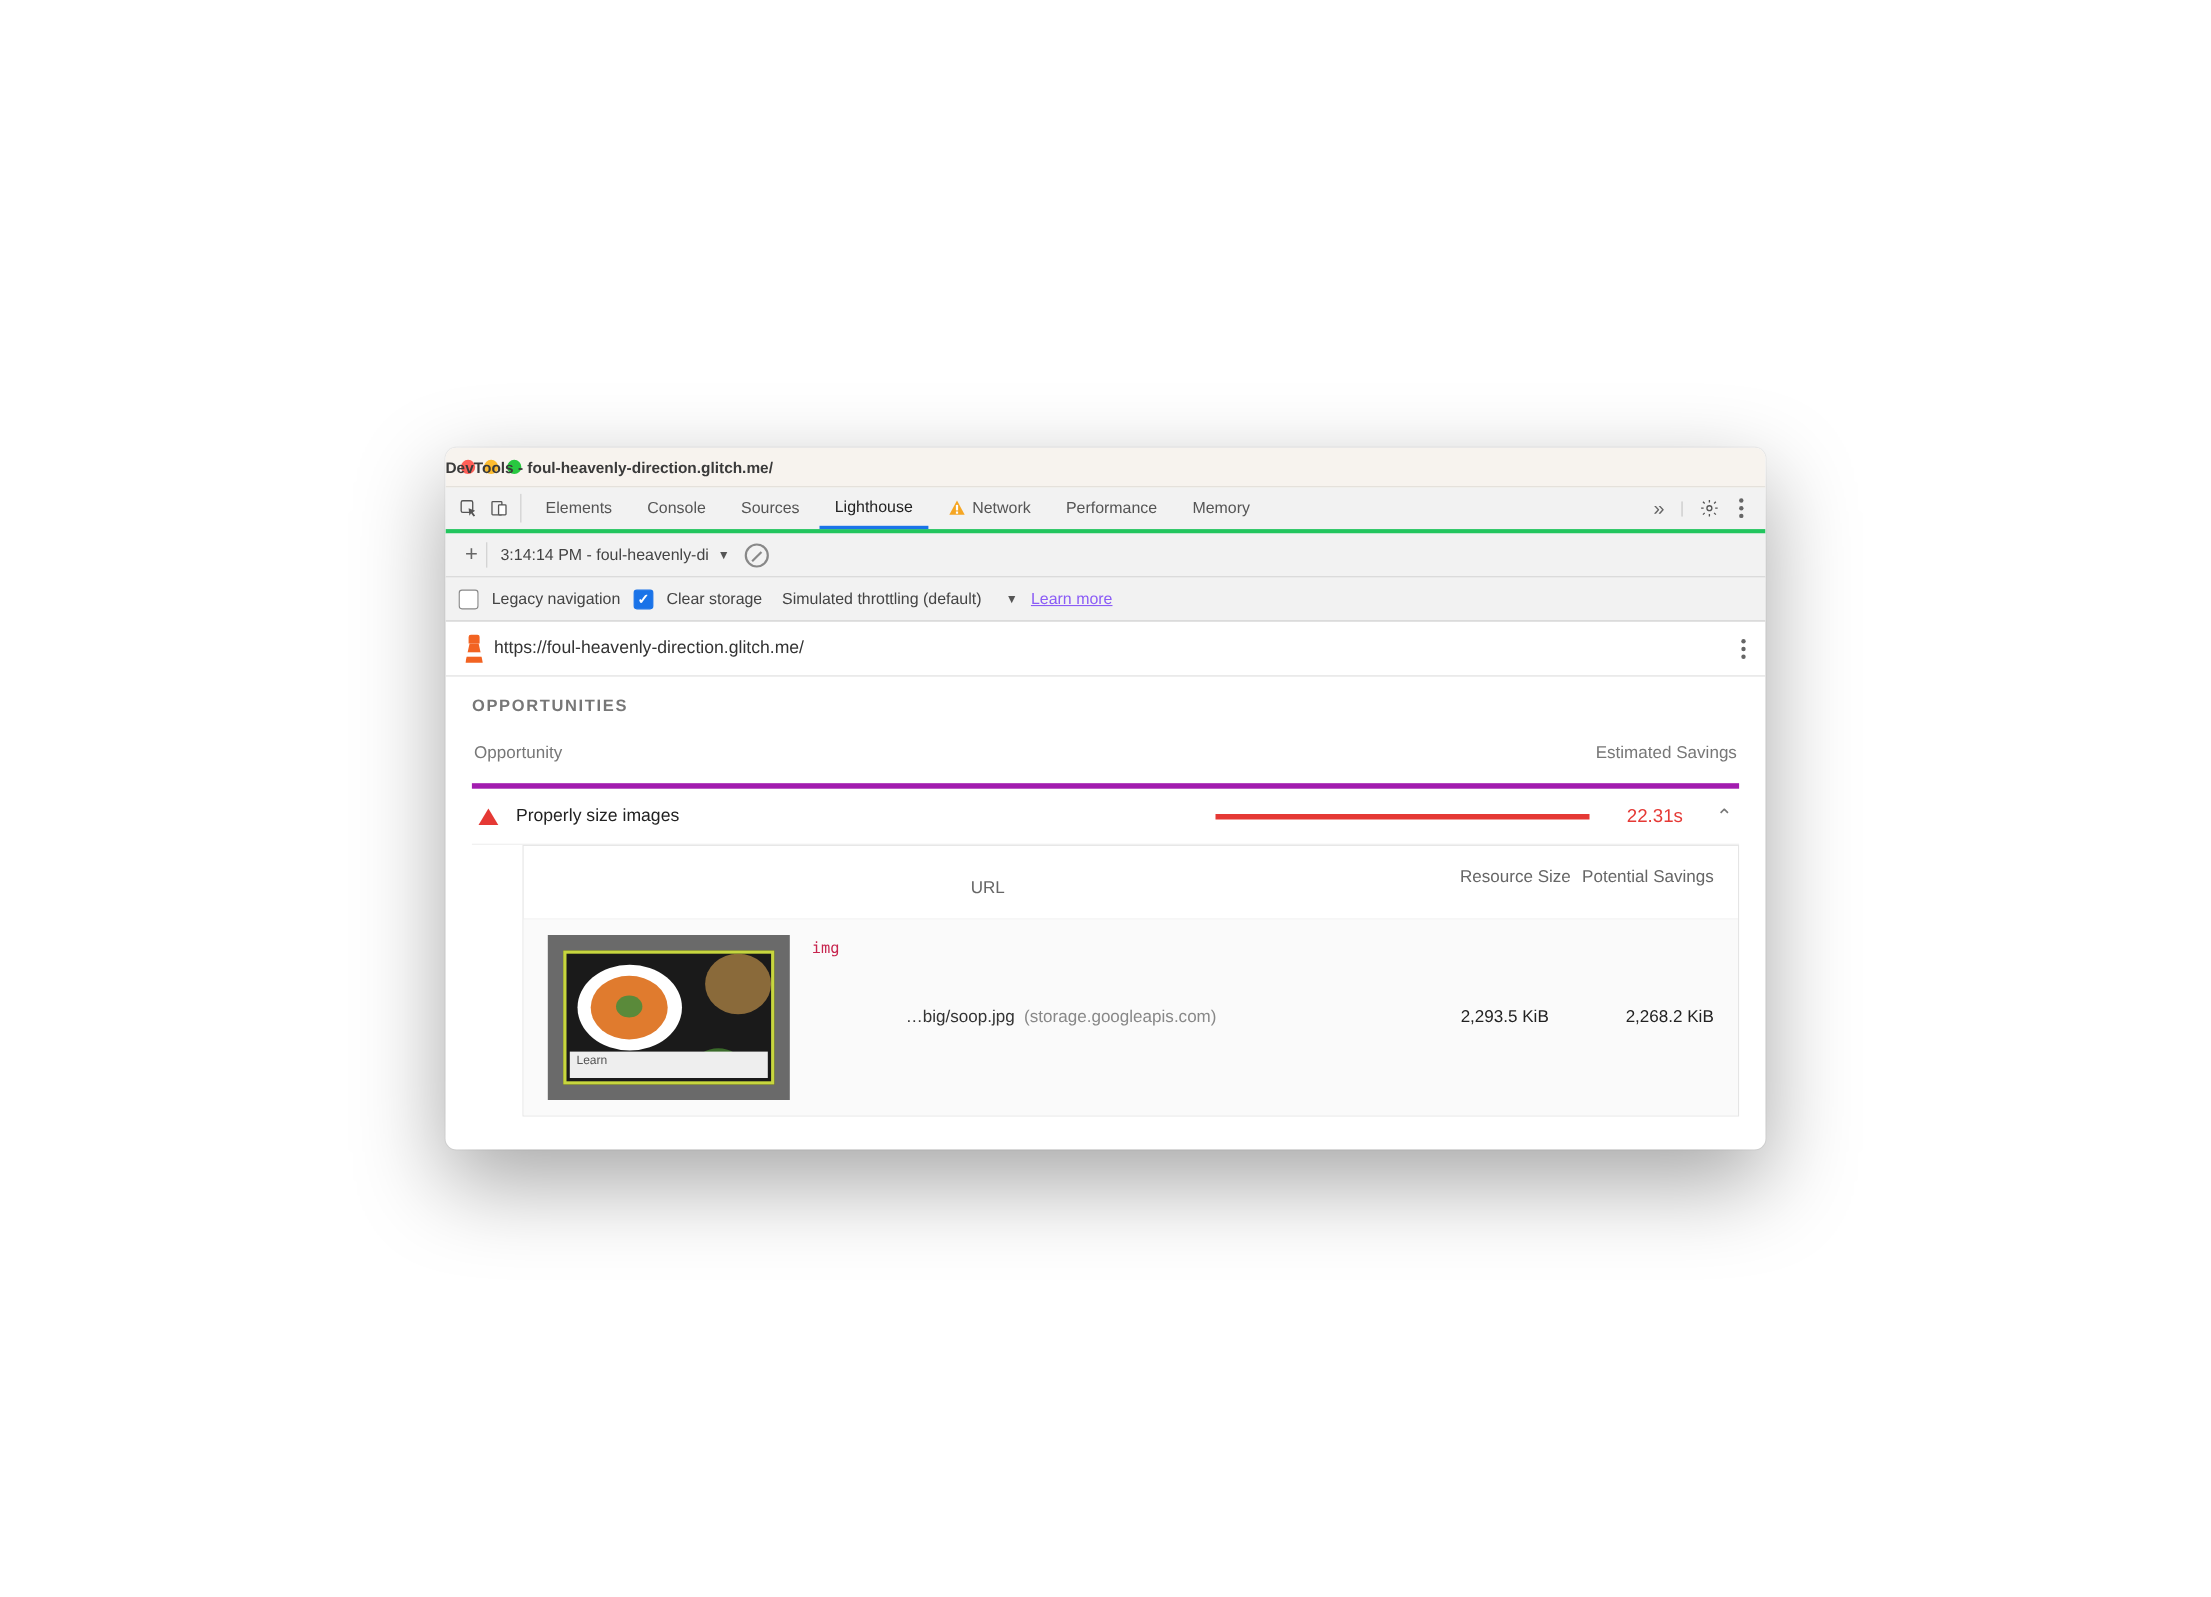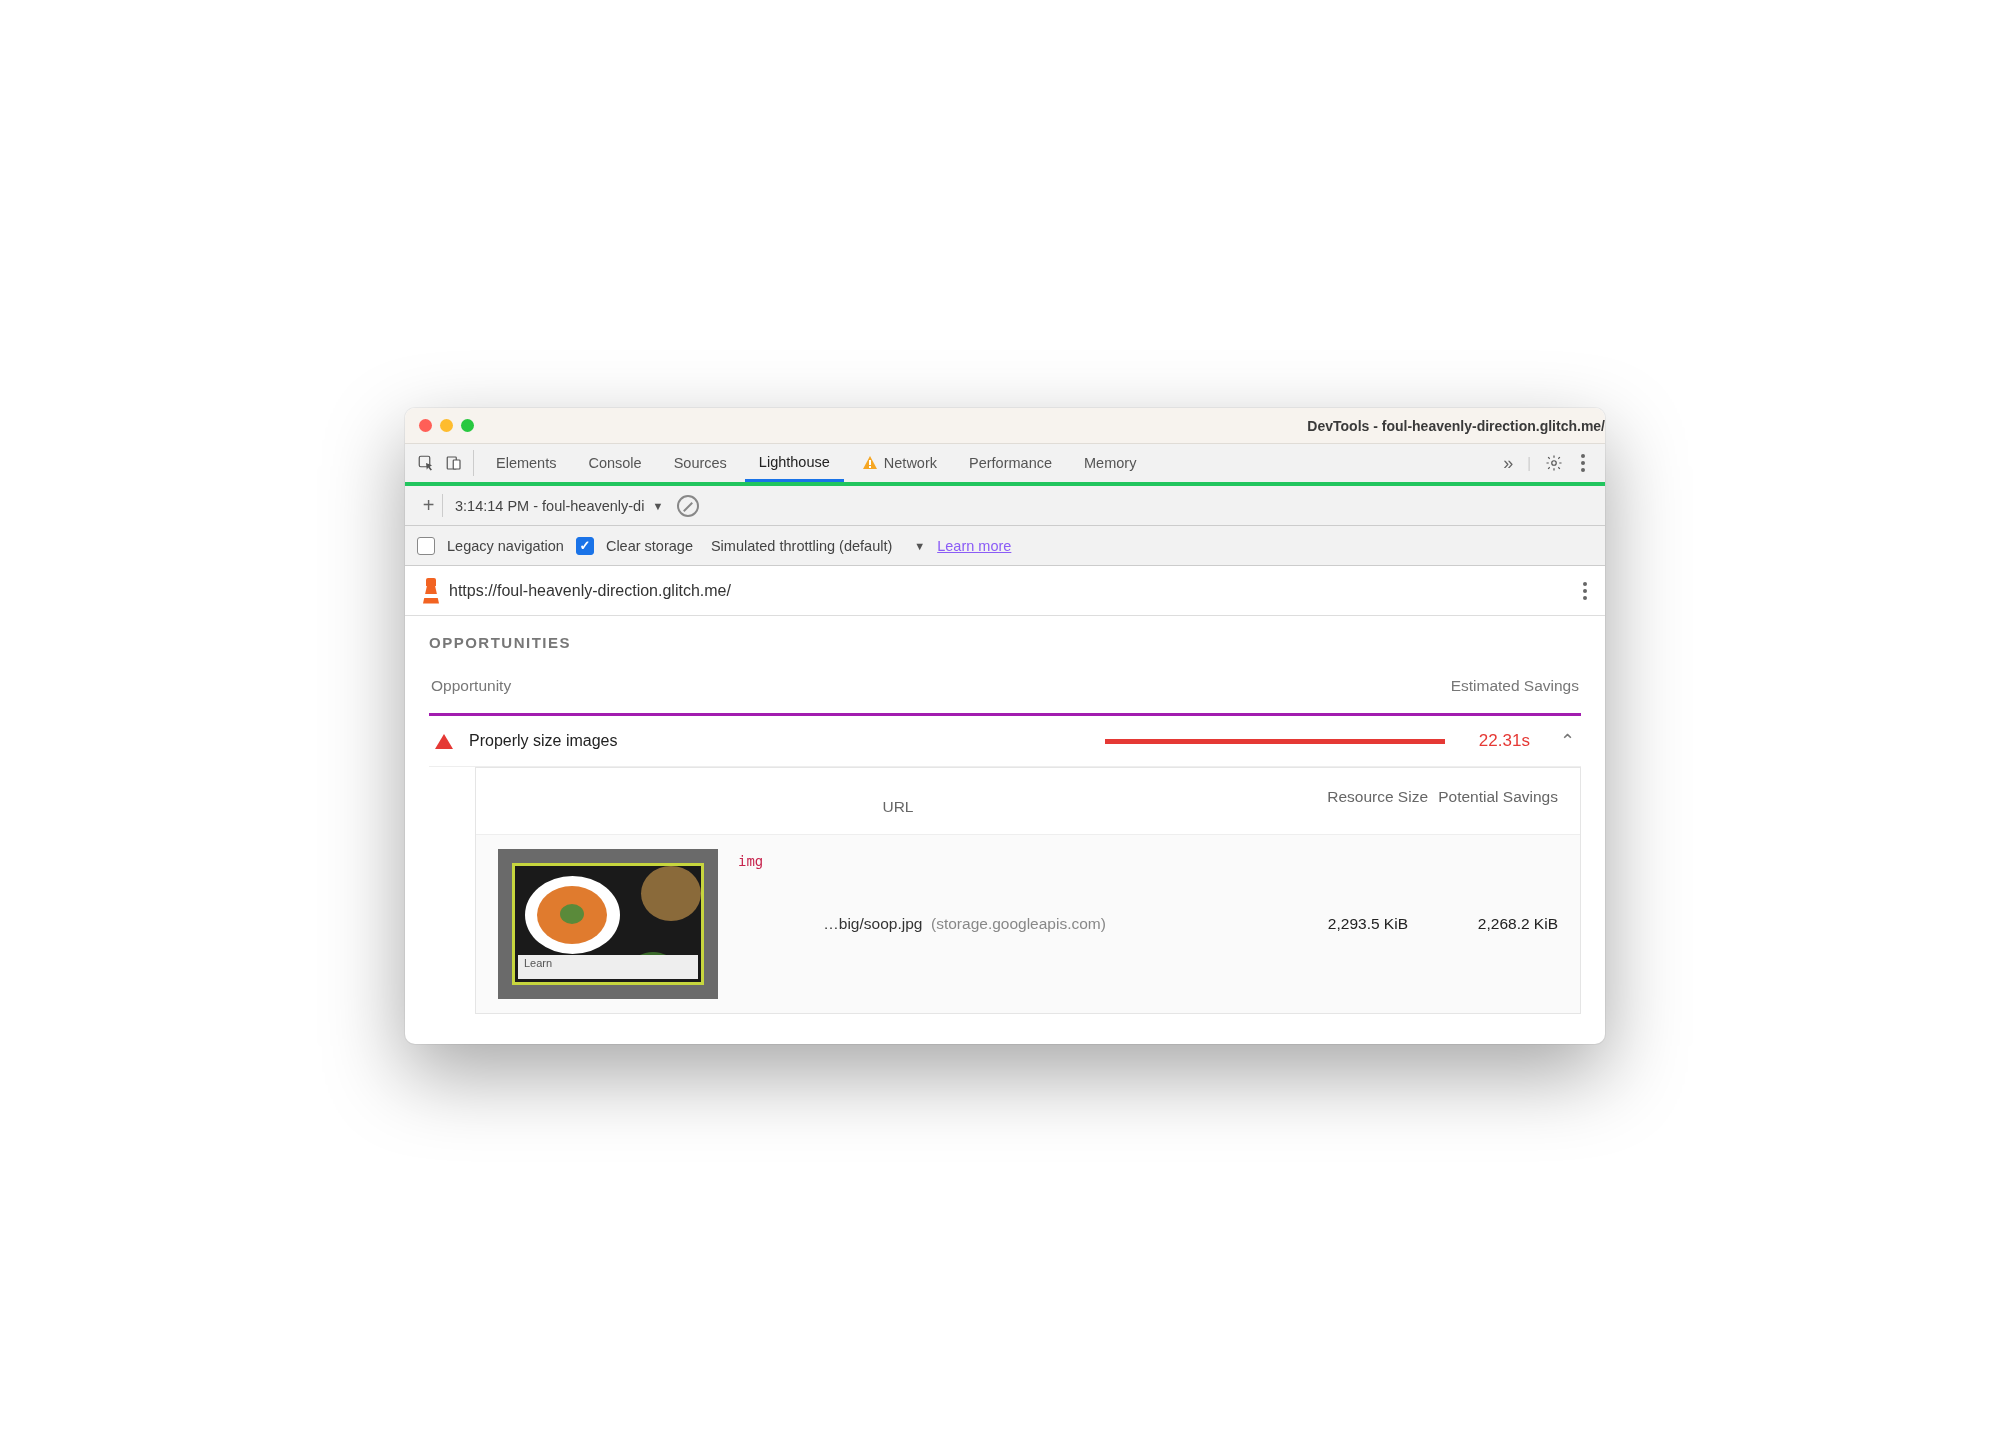--- a/index.html
+++ b/index.html
@@ -27,21 +27,21 @@
     padding: 0 14px;
     position: relative;
     border-bottom: 1px solid #e0dcd6;
   }
   .traffic { display: flex; gap: 8px; }
   .tl { width: 13px; height: 13px; border-radius: 50%; }
   .tl.red { background:#ff5f57; }
   .tl.yellow { background:#febc2e; }
   .tl.green { background:#28c840; }
   .titlebar-title {
-    position: absolute; left:0; right:0; text-align:right;
+    position: absolute; left:0; right:0; text-align:left;
     font-size: 14px; font-weight: 600; color:#3a3a3a;
   }
   .tabbar {
     height: 42px; background:#f2f2f2; border-bottom:4px solid #22c55e;
     display:flex; align-items:center; padding: 0 8px;
     font-size: 14.5px; color:#555;
   }
   .inspect-icons { display:flex; gap:10px; padding:0 10px 0 4px; border-right:1px solid #ccc; height:26px; align-items:center;}
   .tabs { display:flex; align-items:stretch; height:100%; margin-left:8px; flex:1; gap: 4px;}
   .tab { padding: 0 14px; display:flex; align-items:center; cursor:pointer; color:#555; gap:6px;}
@@ -72,21 +72,21 @@
   .lh-icon { width:24px; height:26px; position:relative;}
   .lh-icon .tower { position:absolute; bottom:0; left:4px; width:16px; height:18px; background:#f26322; clip-path: polygon(25% 0, 75% 0, 100% 100%, 0 100%);}
   .lh-icon .stripe { position:absolute; bottom:6px; left:3px; width:18px; height:4px; background:#fff;}
   .lh-icon .top { position:absolute; top:0; left:7px; width:10px; height:8px; background:#f26322; border-radius:2px 2px 0 0;}
   .vdots { display:flex; flex-direction:column; gap:3px; margin-left:auto; cursor:pointer; padding:4px;}
   .vdots span{ width:4px;height:4px;background:#666;border-radius:50%;}
   .content { padding: 18px 24px 30px 24px;}
   .sect-title { font-size:15px; letter-spacing:1.5px; color:#777; font-weight:600; margin-bottom:26px;}
   .cols { display:flex; justify-content:space-between; font-size:15.5px; color:#777; margin-bottom:18px; padding:0 2px;}
   .opp-row {
-    display:flex; align-items:center; padding:14px 6px; border-top:3px solid #a21caf; border-bottom:1px solid #eee;
+    display:flex; align-items:center; padding:14px 6px; border-top:5px solid #a21caf; border-bottom:1px solid #eee;
     font-size:16px; color:#222; gap:16px;
   }
   .tri-red { width:0;height:0;border-left:9px solid transparent;border-right:9px solid transparent;border-bottom:15px solid #e53935;}
   .bar-track { flex:1; max-width:340px; height:5px; background:transparent; margin-left:auto;}
   .bar-fill { height:100%; background:#e53935;}
   .savings { color:#e53935; font-size:17px; font-weight:500; margin-left:18px;}
   .chev { color:#777; font-size:18px; margin-left:14px;}
   .desc { font-size:16px; color:#333; padding:18px 10px 24px 46px; line-height:1.5;}
   .desc a { color:#1a73e8; text-decoration:underline;}
   .table-wrap { margin-left:46px; border:1px solid #e5e5e5; background:#fff;}

